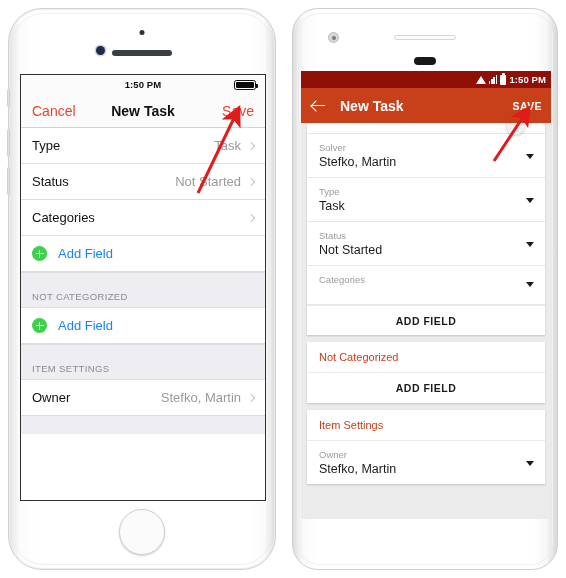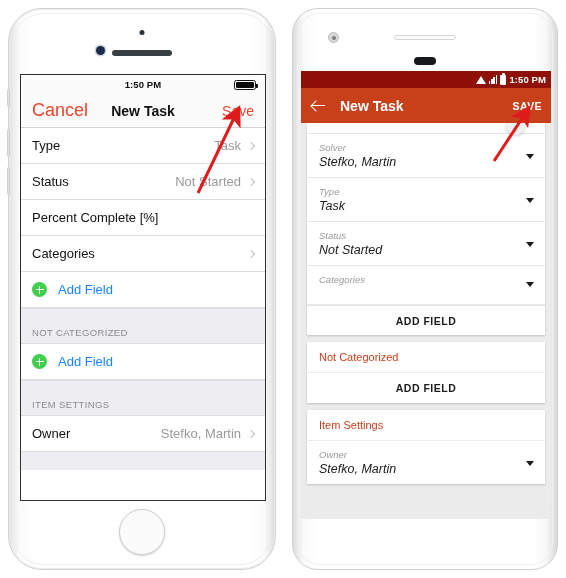--- a/index.html
+++ b/index.html
@@ -69,21 +69,21 @@
   .ios-batt::after {
     content:""; position:absolute; right:-3.2px; top:3px;
     width:2px; height:4px; background:#111; border-radius:0 1px 1px 0;
   }
 
   
   .ios-nav {
     height:34px; background:#fbfbfb; border-bottom:1px solid #d3d3d6;
     display:flex; align-items:center; padding:0 11px; position:relative;
   }
-  .ios-nav .cancel { font-size:18px; color:#e8452c; }
+  .ios-nav .cancel { font-size:14px; color:#e8452c; }
   .ios-nav .title {
     position:absolute; left:0; right:0; text-align:center;
     font-size:14px; font-weight:bold; color:#111; pointer-events:none;
   }
   .ios-nav .save { margin-left:auto; font-size:14px; color:#e8452c; font-weight:500; }
 
   
   .ios-list { background:#fff; }
   .ios-row {
     height:36px; display:flex; align-items:center;
@@ -200,21 +200,20 @@
   
   .an-body { background:#ebebeb; padding:0 6px; height:396px; overflow:hidden; position:relative; }
   .an-card {
     background:#fff; margin-bottom:7px;
     box-shadow:0 1px 2px rgba(0,0,0,.18);
   }
   .an-card.first { margin-top:0; }
   .an-field {
     position:relative; padding:7px 26px 7px 12px;
     border-bottom:1px solid #e8e8e8;
-    font-style:italic;
   }
   .an-field:last-child { border-bottom:none; }
   .an-field .fl { font-size:9.5px; color:#9b9b9b; line-height:13px; }
   .an-field .fv { font-size:12.5px; color:#1b1b1b; line-height:16px; }
   .an-field.empty { padding-top:7px; padding-bottom:18px; }
   .caret {
     position:absolute; right:11px; top:50%; margin-top:-2px;
     width:0; height:0; border-left:4.5px solid transparent;
     border-right:4.5px solid transparent; border-top:5px solid #1b1b1b;
   }
@@ -276,23 +275,20 @@
           <span class="val">Task</span>
           <span class="chev"></span>
         </div>
 
         <div class="ios-row">
           <span class="lbl">Status</span>
           <span class="val">Not Started</span>
           <span class="chev"></span>
         </div>
 
-        <div class="ios-row">
-          <span class="lbl">Percent Complete [%]</span>
-        </div>
 
         <div class="ios-row">
           <span class="lbl">Categories</span>
           <span class="chev" style="margin-left:auto;"></span>
         </div>
 
         <div class="ios-row addfield">
           <span class="plus-ico"></span>
           <span class="lbl">Add Field</span>
         </div>

